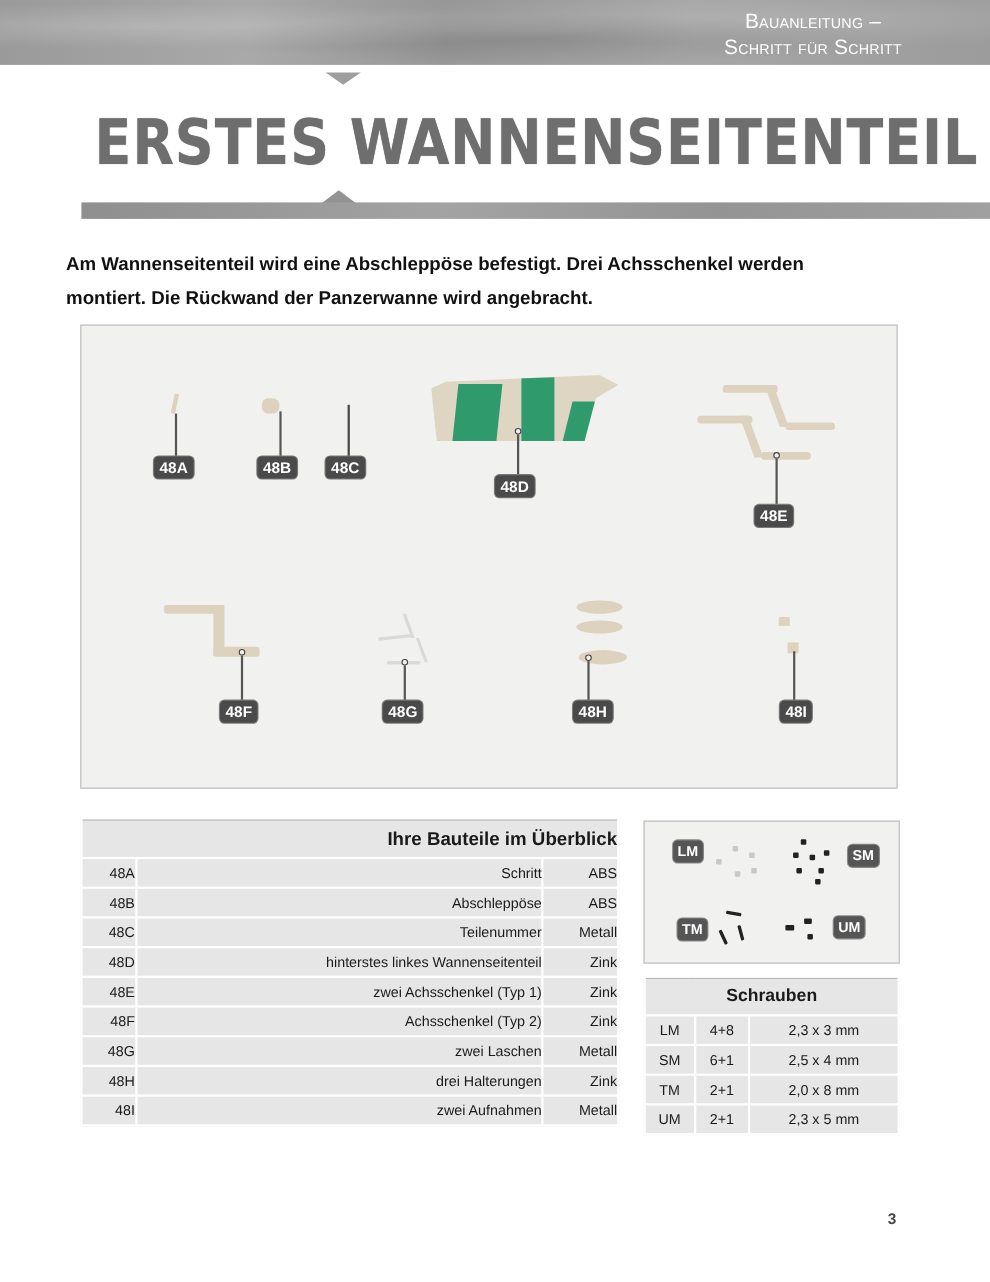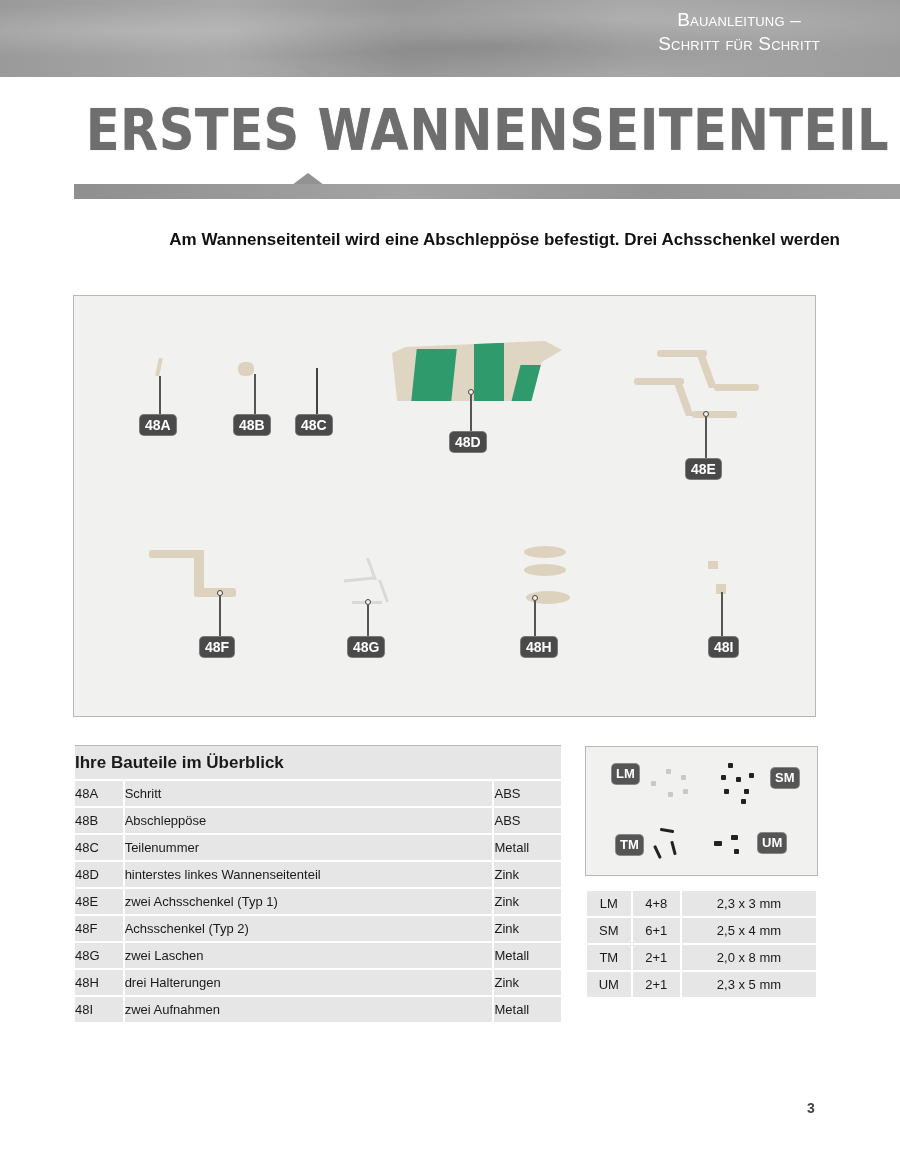--- a/index.html
+++ b/index.html
@@ -3,21 +3,21 @@
 <meta charset="utf-8">
 <style>
   html, body { margin: 0; padding: 0; }
   body {
     width: 900px; height: 1165px; position: relative; overflow: hidden;
     background: #ffffff;
     font-family: "Liberation Sans", sans-serif;
     color: #1a1a1a;
   }
   .top-band {
-    position: absolute; left: 0; top: 0; width: 900px; height: 77px;
+    position: absolute; left: 0; top: 0; width: 900px; height: 59px;
     background: linear-gradient(90deg, #9a9a9a 0%, #a9a9a9 25%, #979797 45%, #a6a6a6 70%, #9c9c9c 100%);
   }
   .top-band::before {
     content: ""; position: absolute; inset: 0;
     background:
       radial-gradient(ellipse at 15% 40%, rgba(255,255,255,0.18), transparent 40%),
       radial-gradient(ellipse at 55% 60%, rgba(0,0,0,0.10), transparent 45%),
       radial-gradient(ellipse at 80% 30%, rgba(255,255,255,0.12), transparent 40%);
   }
   .top-notch {
@@ -41,21 +41,21 @@
   .title-rule {
     position: absolute; left: 74px; top: 184px; width: 826px; height: 15px;
     background: linear-gradient(90deg, #8f8f8f, #a3a3a3 40%, #949494 70%, #a0a0a0);
   }
   .title-notch {
     position: absolute; left: 292px; top: 173px; width: 0; height: 0;
     border-left: 16px solid transparent; border-right: 16px solid transparent;
     border-bottom: 12px solid #939393;
   }
   .intro {
-    position: absolute; left: 60px; top: 224px; width: 780px; text-align: right;
+    position: absolute; left: 60px; top: 224px; width: 780px; text-align: left;
     font-weight: bold; font-size: 17px; line-height: 31px; color: #111;
   }
   .photo {
     position: absolute; left: 73px; top: 295px; width: 743px; height: 422px;
     background: #f1f1ef; border: 1px solid #b8b8b8; box-sizing: border-box;
   }
   .label {
     position: absolute; height: 20px; padding: 0 5px; border-radius: 4px;
     background: #4a4a4a; color: #fff; font-weight: bold; font-size: 14px;
     line-height: 20px; text-align: center; box-shadow: 0 0 0 1px #7a7a7a;
@@ -69,21 +69,21 @@
     position: absolute; left: 318px; top: 45px; width: 170px; height: 60px;
     background: #ded5c3; clip-path: polygon(0 20%, 8% 10%, 90% 0, 100% 15%, 88% 35%, 82% 100%, 3% 100%);
   }
   .plate .g { position: absolute; background: #2f9b6c; }
   table { border-collapse: collapse; }
   .parts-table {
     position: absolute; left: 73px; top: 745px; width: 490px;
     border: 1px solid #b8b8b8; background: #e6e6e6;
   }
   .parts-table td, .parts-table th {
-    border: 2px solid #ffffff; text-align: left; font-size: 13px; height: 25px; padding: 0;
+    border: 2px solid #ffffff; text-align: right; font-size: 13px; height: 25px; padding: 0;
   }
   .parts-table .cap { font-size: 17px; font-weight: bold; height: 33px; background: #e6e6e6; border-top: none; }
   .parts-table th { background: #bfbfbf; font-weight: normal; font-size: 12px; height: 25px; }
   .screws-photo {
     position: absolute; left: 585px; top: 746px; width: 233px; height: 130px;
     background: #f1f1f0; border: 1px solid #b8b8b8; box-sizing: border-box;
   }
   .slabel {
     position: absolute; height: 20px; padding: 0 4px; border-radius: 4px;
     background: #555; color: #fff; font-weight: bold; font-size: 13px; line-height: 20px;
@@ -114,20 +114,21 @@
   </div>
 </div>
 <div class="top-notch"></div>
 
 <div class="page-title">ERSTES WANNENSEITENTEIL</div>
 <div class="title-notch"></div>
 <div class="title-rule"></div>
 
 <div class="intro">
   <div>Am Wannenseitenteil wird eine Abschleppöse befestigt. Drei Achsschenkel werden</div>
+  <div>montiert. Die Rückwand der Panzerwanne wird angebracht.</div>
 </div>
 
 <div class="photo">
 
   <div class="part beige" style="left:83px;top:62px;width:4px;height:18px;transform:rotate(12deg);"></div>
   <div class="leader" style="left:85px;top:80px;height:40px;"></div>
   <div class="label" style="left:66px;top:119px;">48A</div>
 
   <div class="part beige" style="left:164px;top:66px;width:16px;height:14px;border-radius:6px;"></div>
   <div class="leader" style="left:180px;top:78px;height:42px;"></div>
@@ -256,20 +257,23 @@
   <div class="screw" style="left:70px;top:98px;width:3px;height:14px;transform:rotate(-25deg);"></div>
   <div class="screw" style="left:86px;top:94px;width:3px;height:14px;transform:rotate(-15deg);"></div>
   <div class="screw" style="left:128px;top:94px;width:8px;"></div>
   <div class="screw" style="left:145px;top:88px;width:7px;"></div>
   <div class="screw" style="left:148px;top:102px;"></div>
   <div class="slabel" style="left:172px;top:86px;">UM</div>
 </div>
 
 <table class="screws-table">
   <tbody>
+      <tr>
+        <td class="cap" colspan="3">Schrauben</td>
+      </tr>
   <tr>
         <td>LM</td>
         <td>4+8</td>
         <td>2,3 x 3 mm</td>
       </tr>
   <tr>
         <td>SM</td>
         <td>6+1</td>
         <td>2,5 x 4 mm</td>
       </tr>

